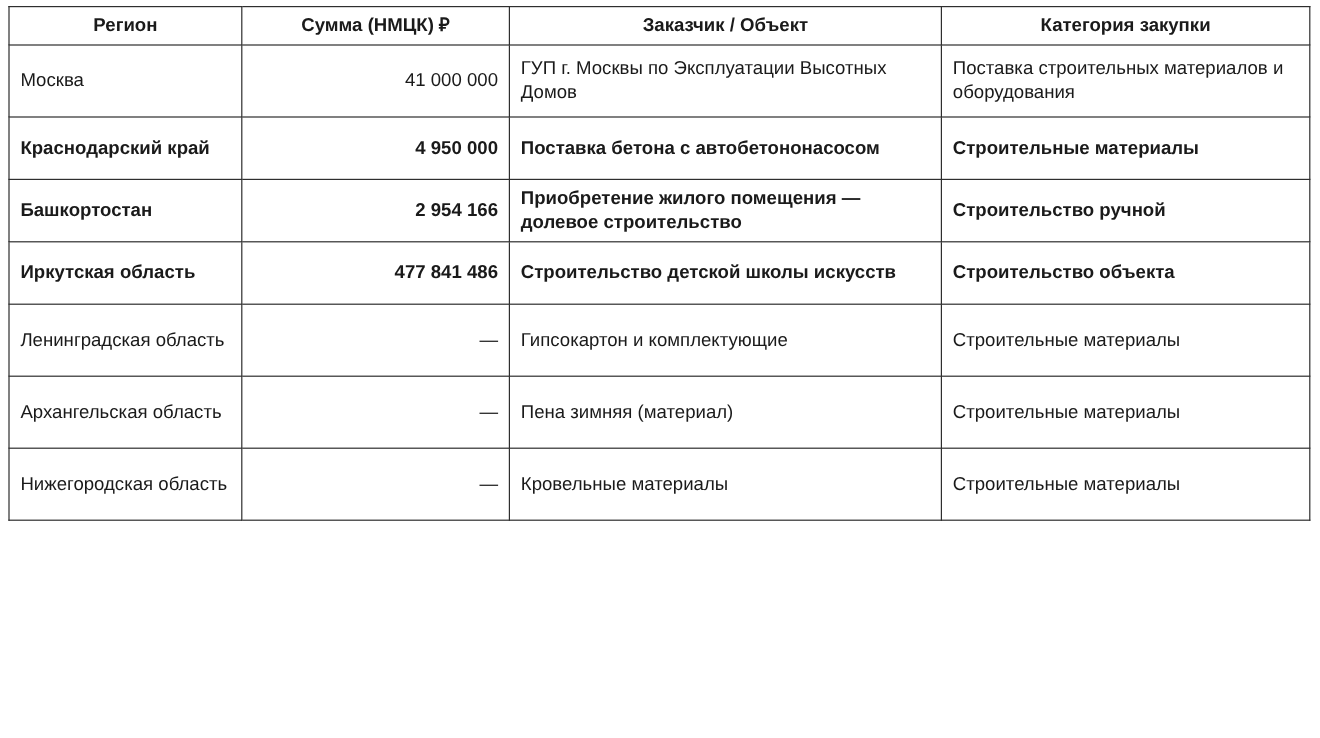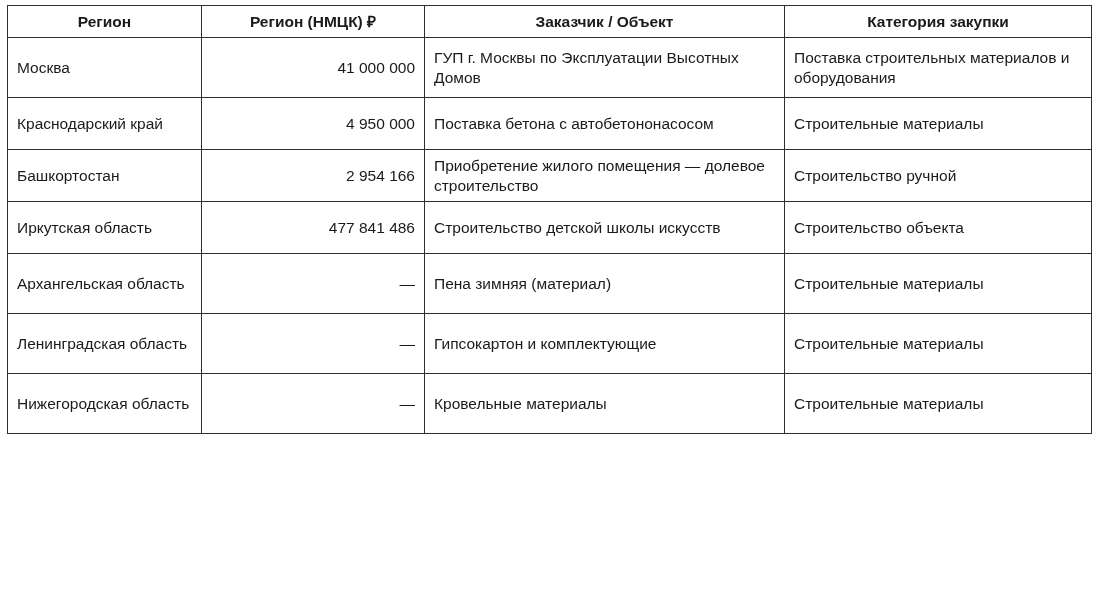--- a/index.html
+++ b/index.html
@@ -41,38 +41,38 @@
       text-align: center;
       height: 31px;
     }
     td {
       font-weight: normal;
     }
     td.sum {
       text-align: right;
     }
     tr.r-tall td { height: 59px; }
-    tr.r-mid td { height: 51px; }
+    tr.r-mid td { height: 51px; font-weight: bold; }
     tr.r-last td { height: 48px; }
   </style>
 </head>
 <body>
 
 <div class="table-wrap">
   <table>
     <colgroup>
       <col class="c1">
         <col class="c2">
         <col class="c3">
         <col class="c4">
     </colgroup>
     <thead>
       <tr>
         <th>Регион</th>
-        <th>Регион (НМЦК) ₽</th>
+        <th>Сумма (НМЦК) ₽</th>
         <th>Заказчик / Объект</th>
         <th>Категория закупки</th>
       </tr>
     </thead>
     <tbody>
       <tr class="r-tall">
         <td>Москва</td>
         <td class="sum">41 000 000</td>
         <td>ГУП г. Москвы по Эксплуатации Высотных Домов</td>
         <td>Поставка строительных материалов и оборудования</td>
@@ -89,29 +89,29 @@
         <td>Приобретение жилого помещения — долевое строительство</td>
         <td>Строительство ручной</td>
       </tr>
       <tr class="r-mid">
         <td>Иркутская область</td>
         <td class="sum">477 841 486</td>
         <td>Строительство детской школы искусств</td>
         <td>Строительство объекта</td>
       </tr>
       <tr class="r-tall">
+        <td>Ленинградская область</td>
+        <td class="sum">—</td>
+        <td>Гипсокартон и комплектующие</td>
+        <td>Строительные материалы</td>
+      </tr>
+      <tr class="r-tall">
         <td>Архангельская область</td>
         <td class="sum">—</td>
         <td>Пена зимняя (материал)</td>
-        <td>Строительные материалы</td>
-      </tr>
-      <tr class="r-tall">
-        <td>Ленинградская область</td>
-        <td class="sum">—</td>
-        <td>Гипсокартон и комплектующие</td>
         <td>Строительные материалы</td>
       </tr>
       <tr class="r-tall">
         <td>Нижегородская область</td>
         <td class="sum">—</td>
         <td>Кровельные материалы</td>
         <td>Строительные материалы</td>
       </tr>
     </tbody>
   </table>

